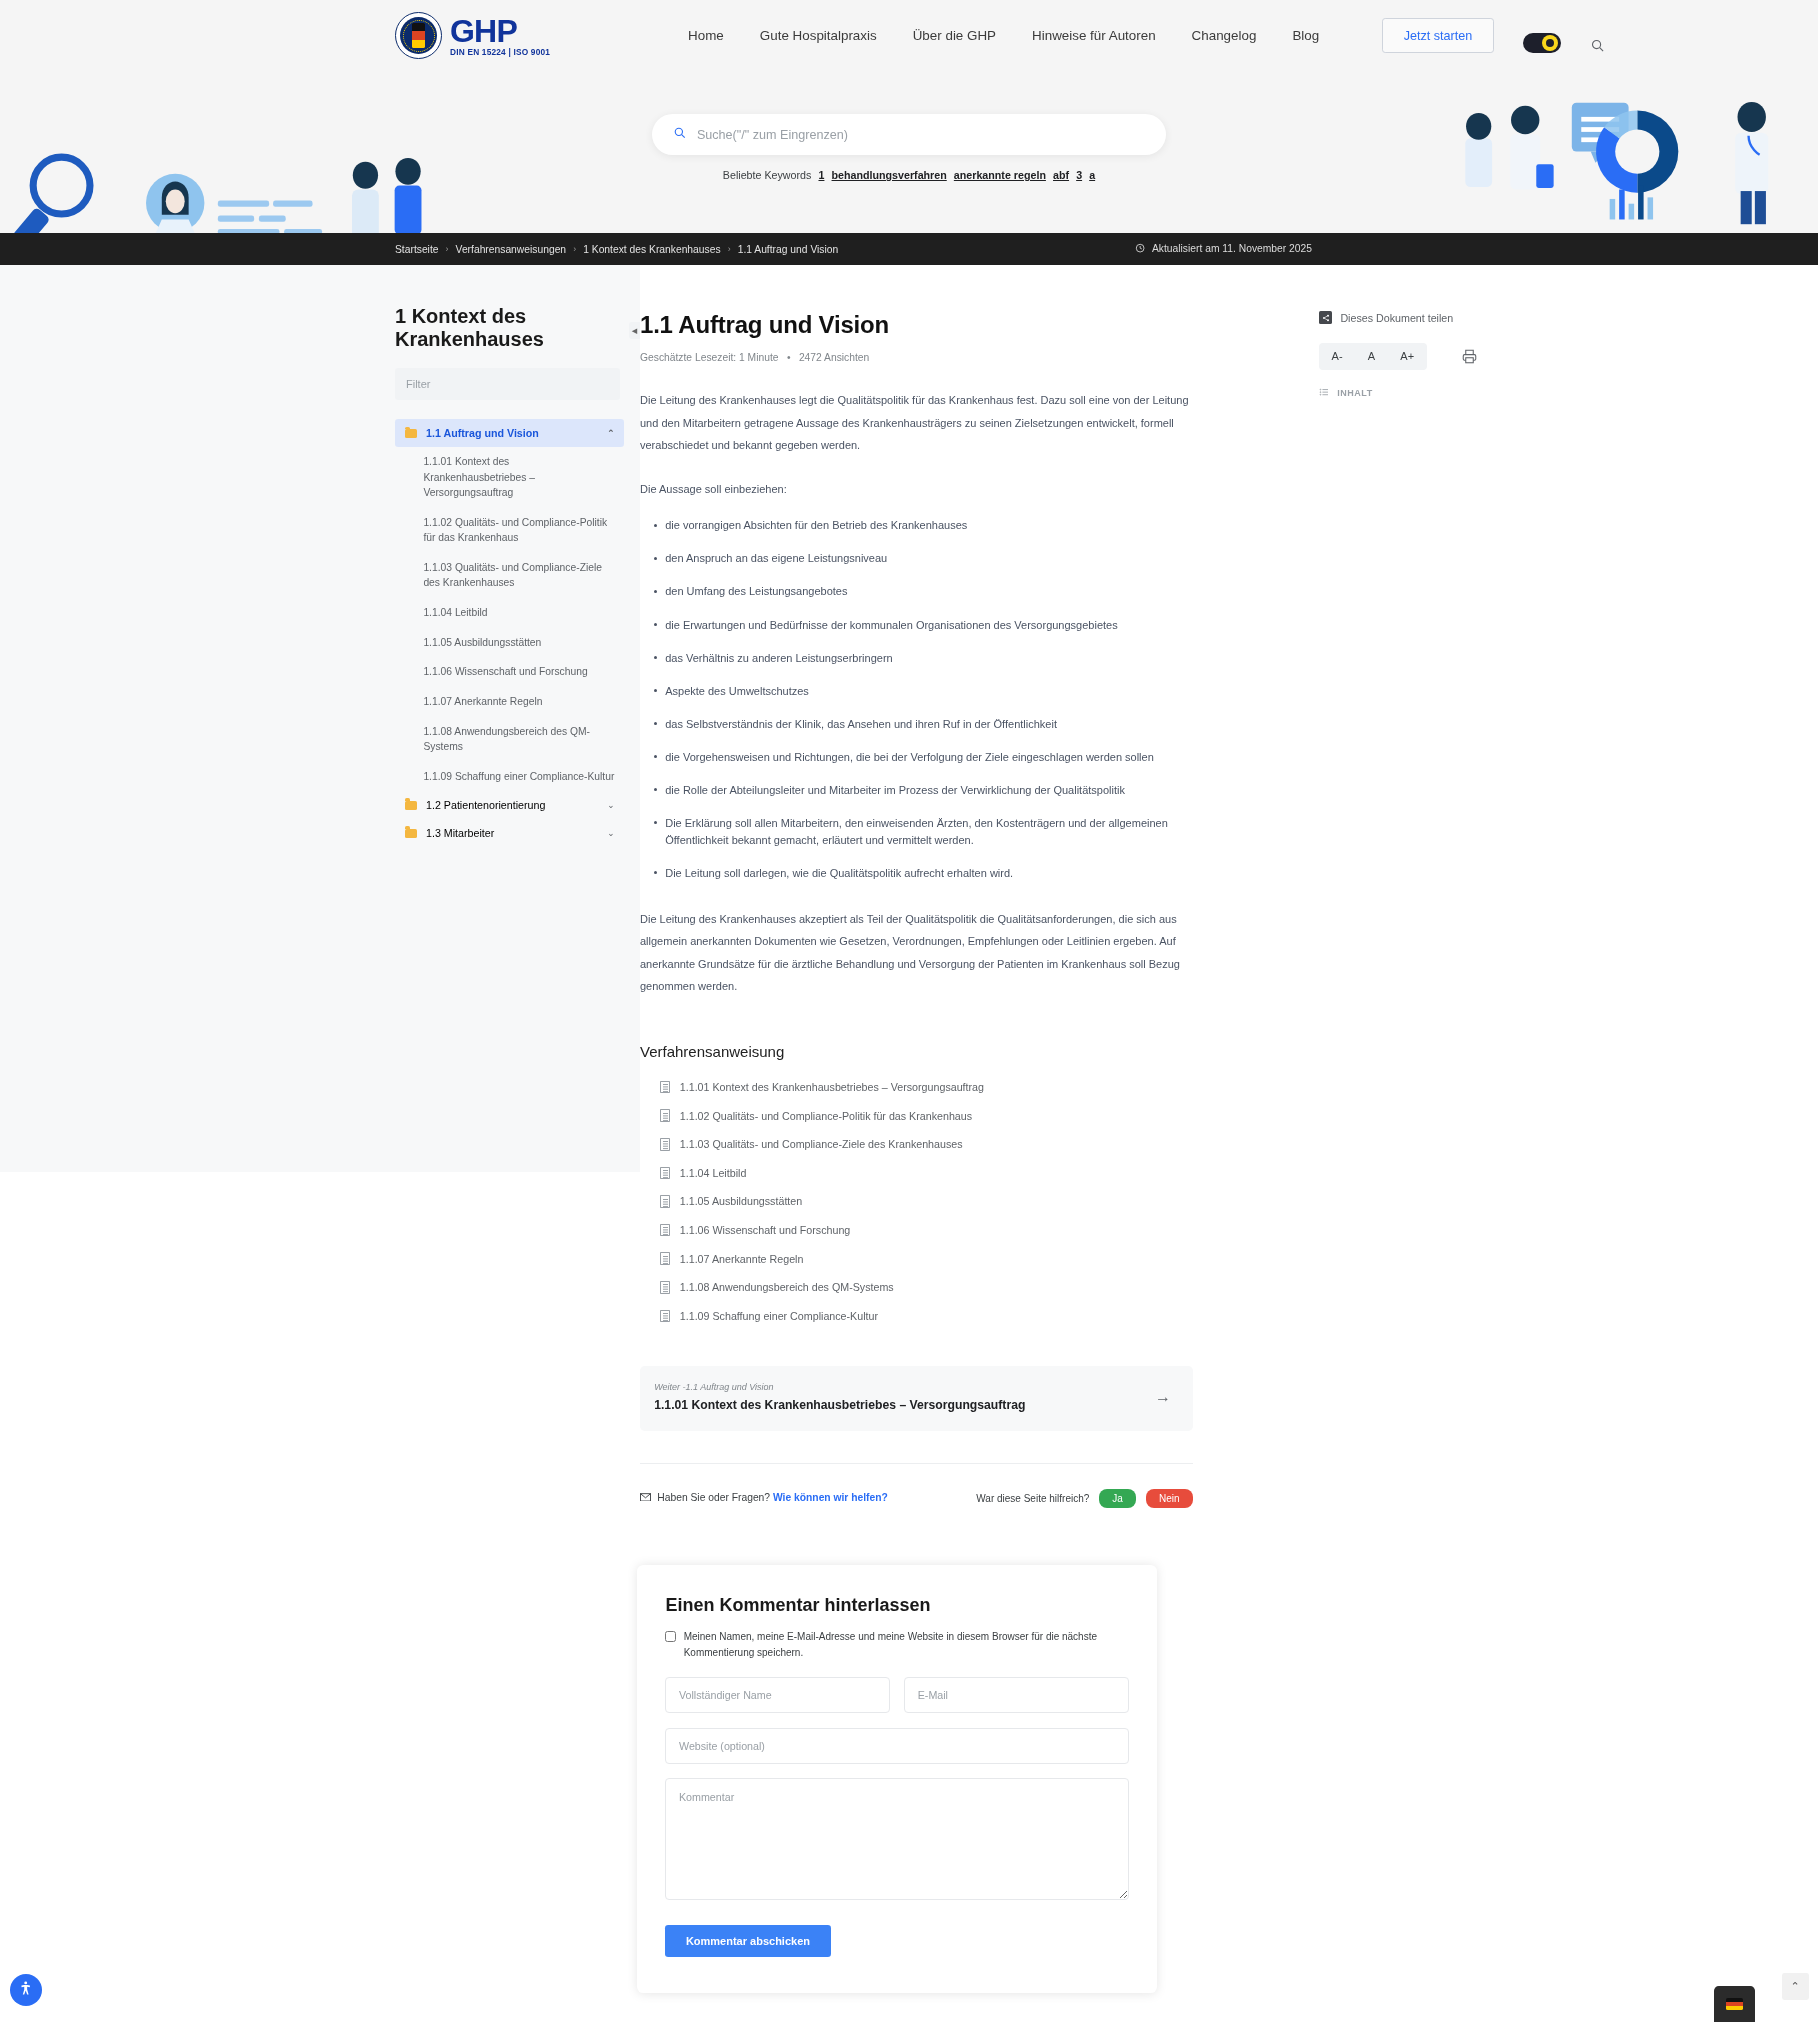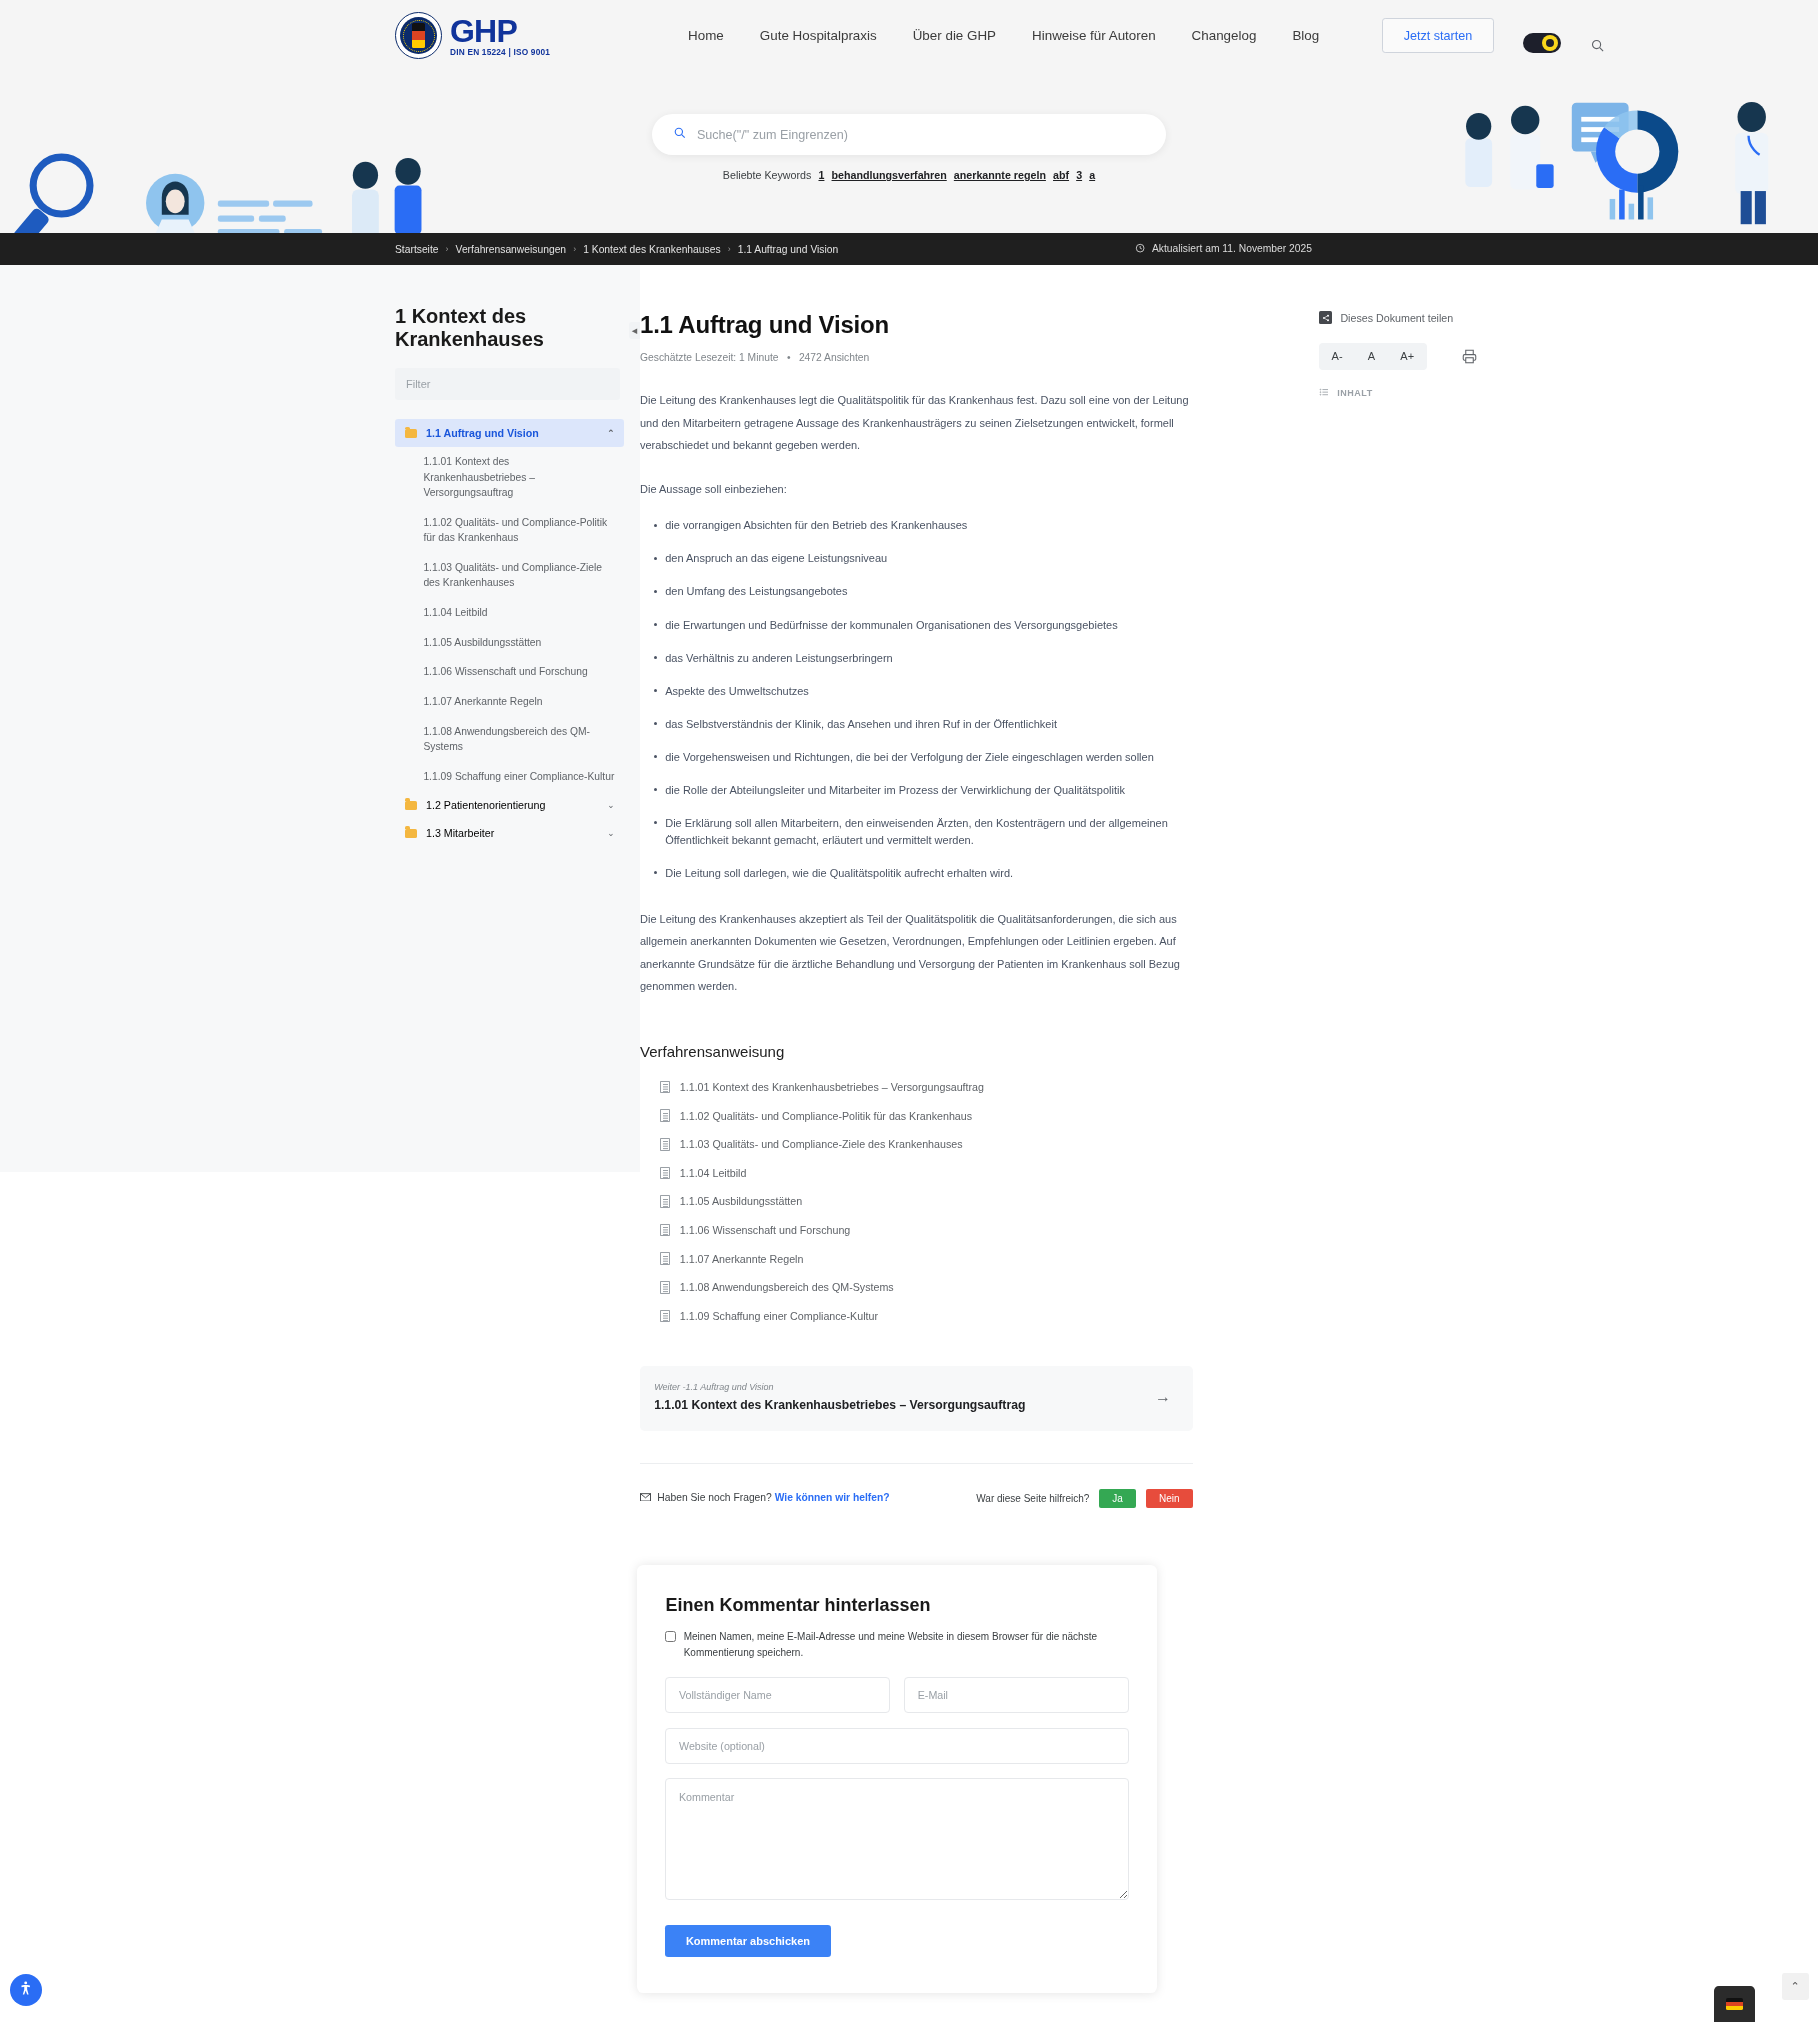--- a/index.html
+++ b/index.html
@@ -339,21 +339,21 @@
     font-size: 10.3px; color: #3c4043; line-height: 1.65;
     display: flex; gap: 6.3px;
   }
   .feedback .left a { color: #2a6df5; text-decoration: none; font-weight: bold; }
   .feedback .right {
     margin-left: auto;
     display: flex; align-items: center; gap: 9.5px;
   }
   .feedback .right .q { font-size: 10px; color: #3c4043; }
   .pill {
-    border: none; border-radius: 2px;
+    border: none; border-radius: 8px;
     padding: 4px 13.4px; font-size: 10px; color: #fff;
     cursor: pointer; font-family: "Liberation Sans", sans-serif;
   }
   .pill.yes { background: #34a853; }
   .pill.no  { background: #e74c3c; }
 
   
   .rightrail {
     flex: 0 0 auto;
     width: 284px;
@@ -725,21 +725,21 @@
 
     <div class="feedback">
       <div class="left">
         <span>
           <svg width="11" height="8.7" viewBox="0 0 24 18" fill="none" stroke="#3c4043" stroke-width="2">
             <rect x="1" y="1" width="22" height="16"></rect>
               <polyline points="1,1 12,10 23,1"></polyline>
           </svg>
         </span>
         <span>
-          <span>Haben Sie noch Fragen?</span>
+          <span>Haben Sie oder Fragen?</span>
           <a href="#">Wie können wir helfen?</a>
         </span>
       </div>
       <div class="right">
         <span class="q">War diese Seite hilfreich?</span>
         <button class="pill yes">Ja</button>
         <button class="pill no">Nein</button>
       </div>
     </div>
   </main>

